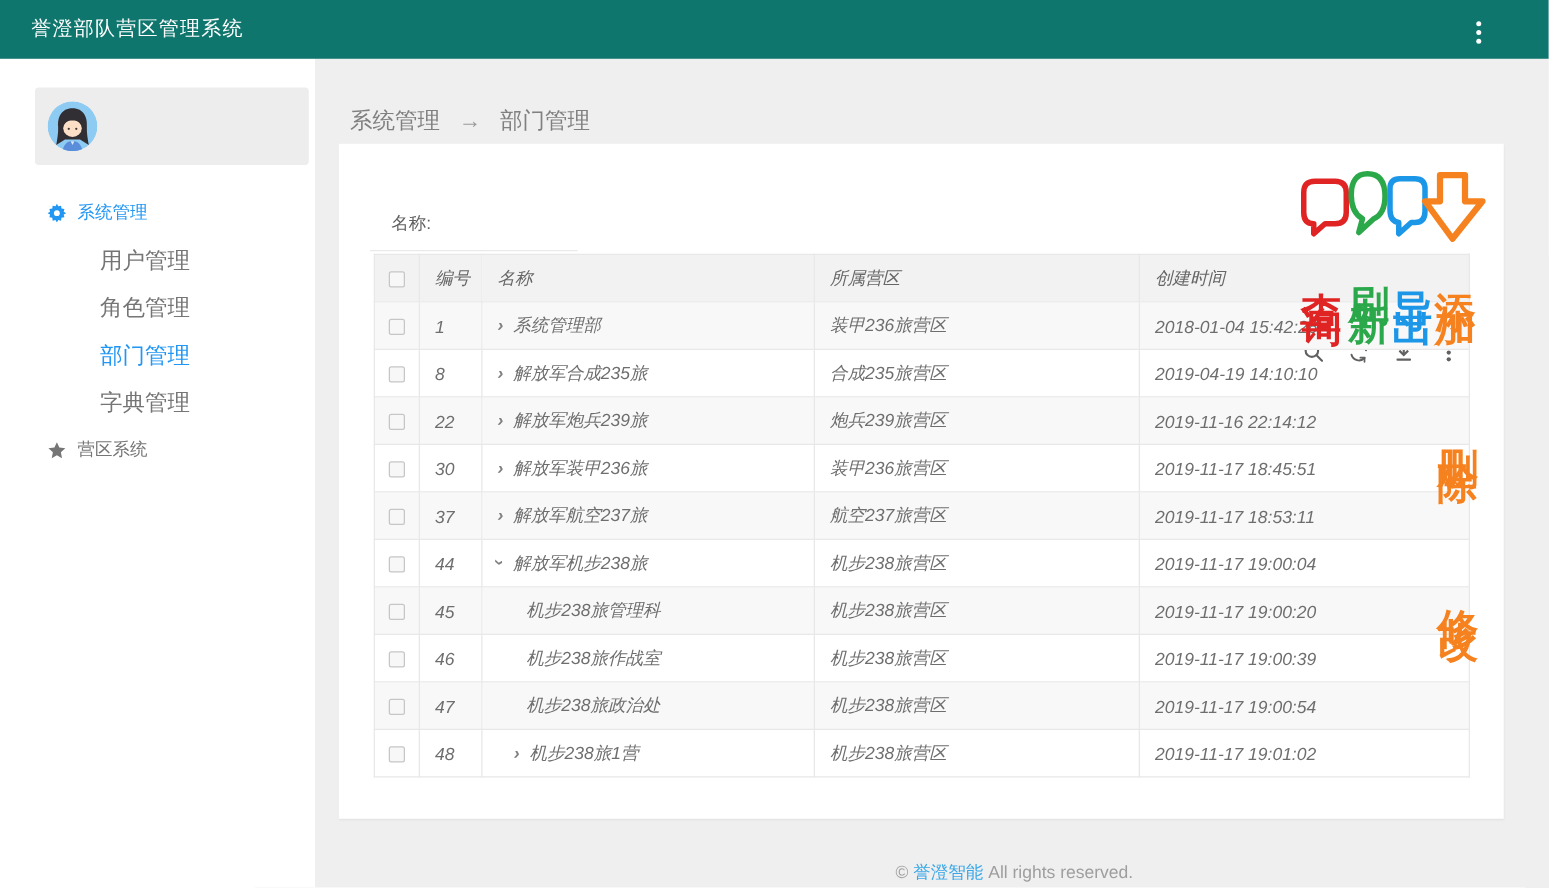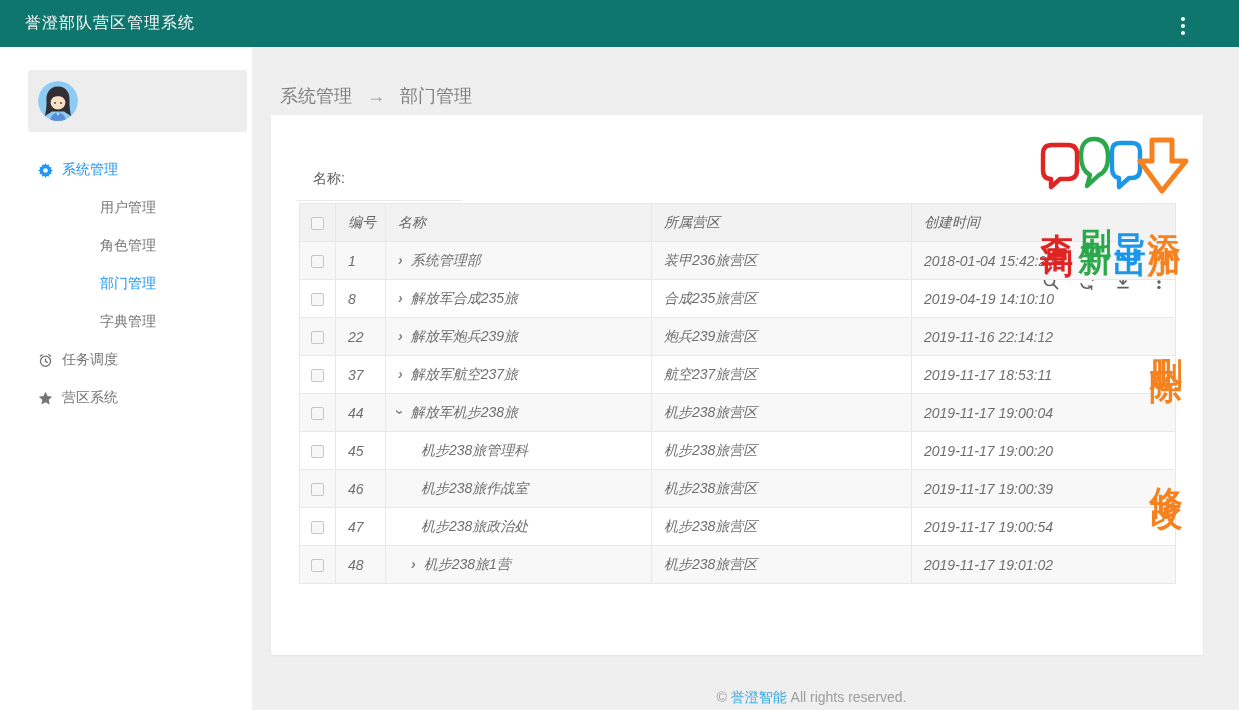--- a/index.html
+++ b/index.html
@@ -18,21 +18,21 @@
   .sidebar { position:absolute; left:0; top:47px; width:252px; height:663px; background:#fff; }
   .user-card { position:absolute; left:28px; top:23px; width:219px; height:62px; background:#ededed; border-radius:3px; display:flex; align-items:center; }
   .avatar { width:40px; height:40px; border-radius:50%; overflow:hidden; margin-left:10px; flex:none; }
   .user-info { margin-left:15px; }
   .user-name { font-size:14px; font-weight:bold; color:#3a3a3a; }
   .user-unit { font-size:13px; color:#9a9a9a; margin-top:4px; }
   .menu { position:absolute; left:0; top:104px; width:252px; }
   .menu-item { height:38px; display:flex; align-items:center; padding-left:38px; font-size:14px; color:#757575; cursor:pointer; }
   .menu-item .mi-icon { width:15px; height:15px; margin-right:9px; display:inline-flex; color:#757575; }
   .menu-item.active, .menu-item.active .mi-icon { color:#2196f3; }
-  .menu-sub { height:38px; display:flex; align-items:center; padding-left:100px; font-size:14px; color:#757575; cursor:pointer; }
+  .menu-sub { height:38px; display:flex; align-items:center; padding-left:80px; font-size:18px; color:#757575; cursor:pointer; }
   .menu-sub.active { color:#2196f3; }
   
   .breadcrumb { position:absolute; left:280px; top:84px; font-size:18px; color:#808080; }
   .breadcrumb .sep { margin:0 10px; color:#9a9a9a; }
   
   .card { position:absolute; left:271px; top:115px; width:932px; height:540px; background:#fff; box-shadow:0 1px 2px rgba(0,0,0,.06); }
   .search-box { position:absolute; left:25px; top:42px; width:166px; height:44px; border-bottom:1px solid #e9e9e9; display:flex; align-items:center; }
   .search-label { margin-left:17px; font-size:14px; color:#5f5f5f; white-space:nowrap; }
   .search-input { border:none; outline:none; background:transparent; flex:1; min-width:0; margin-left:6px; font-size:14px; color:#555; }
   .icon-toolbar { position:absolute; left:766px; top:153px; display:flex; gap:8px; }
@@ -110,30 +110,20 @@
         <span>角色管理</span>
       </div>
     <div class="menu-sub active">
         <span>部门管理</span>
       </div>
     <div class="menu-sub">
         <span>字典管理</span>
       </div>
     <div class="menu-item">
       <span class="mi-icon">
-        <svg viewBox="0 0 16 16" width="15" height="15" fill="none" stroke="currentColor" stroke-width="1.4">
-            <circle cx="8" cy="8.8" r="5.4"></circle>
-            <path d="M8 5.8 V8.8 L10.4 10.2"></path>
-            <path d="M2.6 3.2 L4.4 1.8 M13.4 3.2 L11.6 1.8" stroke-linecap="round"></path>
-          </svg>
-      </span>
-      <span>任务调度</span>
-    </div>
-    <div class="menu-item">
-      <span class="mi-icon">
         <svg viewBox="0 0 16 16" width="15" height="15" fill="currentColor">
             <path d="M8 0.8 L10.1 5.4 15.2 6 11.4 9.4 12.4 14.4 8 11.9 3.6 14.4 4.6 9.4 0.8 6 5.9 5.4 Z"></path>
           </svg>
       </span>
       <span>营区系统</span>
     </div>
   </div>
 </div>
 
 <div class="breadcrumb">
@@ -211,20 +201,27 @@
             <td><span class="name-wrap lvl0"><span class="tree-arrow">›</span><span>解放军合成235旅</span></span></td>
             <td>合成235旅营区</td>
             <td>2019-04-19 14:10:10</td>
           </tr>
           <tr>
             <td class="cb-cell"><span class="cb"></span></td>
             <td>22</td>
             <td><span class="name-wrap lvl0"><span class="tree-arrow">›</span><span>解放军炮兵239旅</span></span></td>
             <td>炮兵239旅营区</td>
             <td>2019-11-16 22:14:12</td>
+          </tr>
+          <tr>
+            <td class="cb-cell"><span class="cb"></span></td>
+            <td>30</td>
+            <td><span class="name-wrap lvl0"><span class="tree-arrow">›</span><span>解放军装甲236旅</span></span></td>
+            <td>装甲236旅营区</td>
+            <td>2019-11-17 18:45:51</td>
           </tr>
           <tr>
             <td class="cb-cell"><span class="cb"></span></td>
             <td>37</td>
             <td><span class="name-wrap lvl0"><span class="tree-arrow">›</span><span>解放军航空237旅</span></span></td>
             <td>航空237旅营区</td>
             <td>2019-11-17 18:53:11</td>
           </tr>
           <tr>
             <td class="cb-cell"><span class="cb"></span></td>

